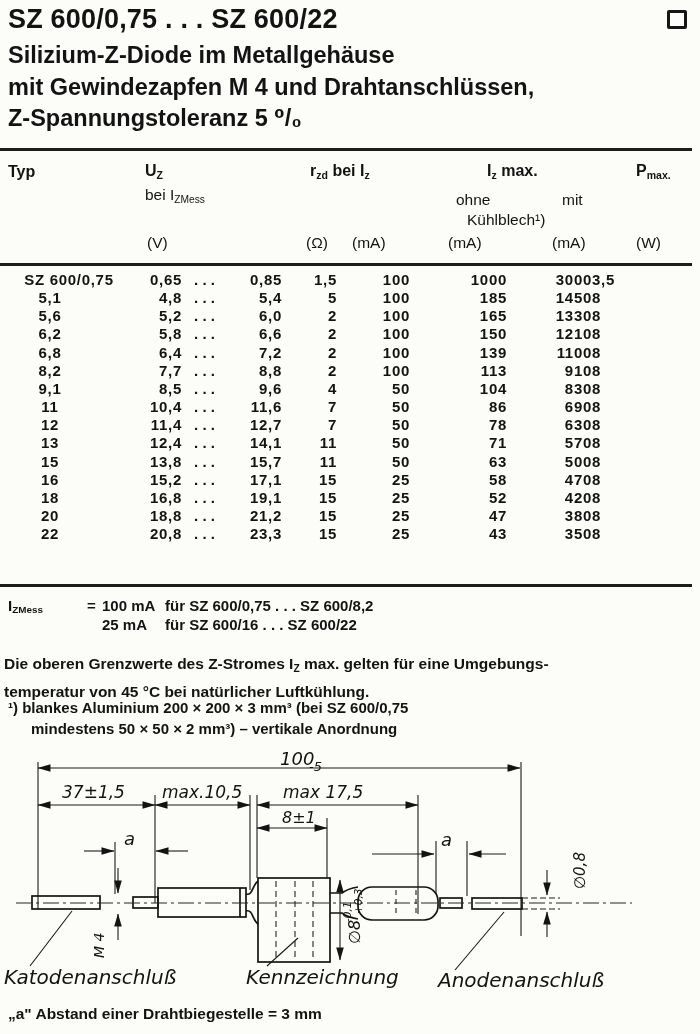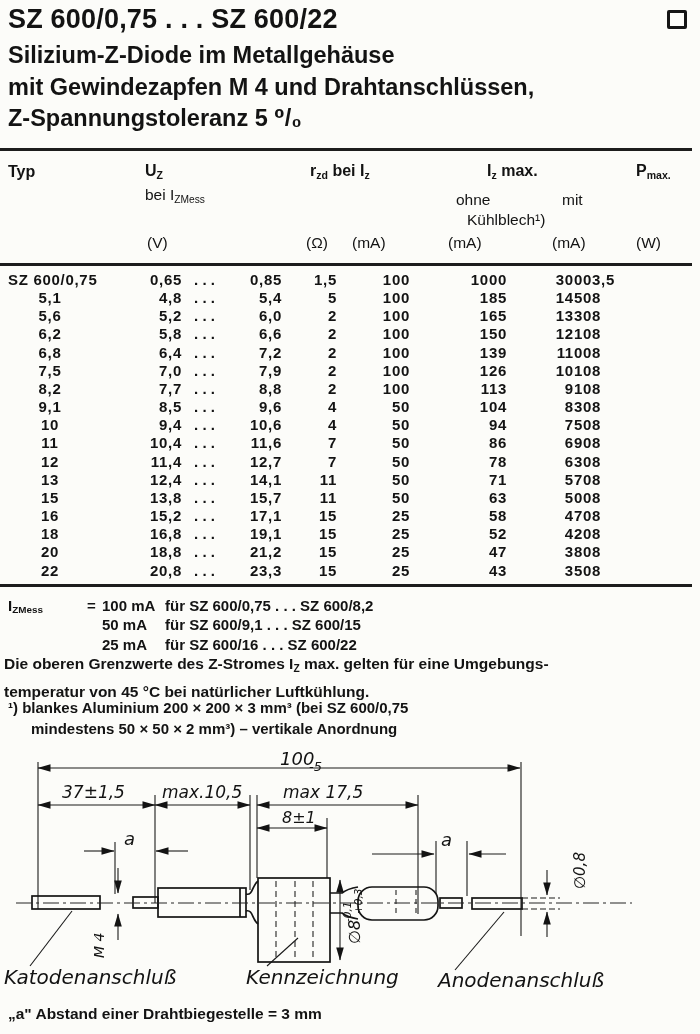--- a/index.html
+++ b/index.html
@@ -14,21 +14,21 @@
   .rule{left:0;background:#1d1d1d}
   .r1{top:148px;width:692px;height:3px}
   .r2{top:263px;width:692px;height:2.5px}
   .r3{top:584px;width:692px;height:2.5px}
   .hlabel{font-size:16px;font-weight:bold}
   .hsmall{font-size:15.5px;font-weight:normal}
   table.dtable{position:absolute;left:8px;top:271px;border-collapse:collapse;table-layout:fixed}
   .dtable td{padding:0;font-size:15px;font-weight:bold;line-height:18.15px;
              white-space:nowrap;letter-spacing:.7px}
   .dtable td.c0{text-align:center;padding-right:38px}
-  .dtable td.c0.full{padding-right:0;text-align:left}
+  .dtable td.c0.full{padding-right:0;text-align:center}
   .dtable td.c1,.dtable td.c3,.dtable td.c4,.dtable td.c5,
   .dtable td.c6,.dtable td.c7{text-align:right}
   .dtable td.c2{text-align:center;letter-spacing:0}
   .dtable td.c8{text-align:left;padding-right:2px}
   .nbold{font-size:15px;font-weight:bold}
   .amt{display:inline-block;width:56px;text-align:left}
   .rng{padding-left:7px}
   .para{left:4px;top:652px;font-size:15.5px;font-weight:bold;line-height:23px}
 </style>
 </head>
@@ -126,61 +126,39 @@
         <td class="c1">6,4</td>
         <td class="c2">. . .</td>
         <td class="c3">7,2</td>
         <td class="c4">2</td>
         <td class="c5">100</td>
         <td class="c6">139</td>
         <td class="c7">1100</td>
         <td class="c8">8</td>
       </tr>
       <tr>
-        <td class="c0">7,5</td>
-        <td class="c1">7,0</td>
-        <td class="c2">. . .</td>
-        <td class="c3">7,9</td>
-        <td class="c4">2</td>
-        <td class="c5">100</td>
-        <td class="c6">126</td>
-        <td class="c7">1010</td>
-        <td class="c8">8</td>
-      </tr>
-      <tr>
         <td class="c0">8,2</td>
         <td class="c1">7,7</td>
         <td class="c2">. . .</td>
         <td class="c3">8,8</td>
         <td class="c4">2</td>
         <td class="c5">100</td>
         <td class="c6">113</td>
         <td class="c7">910</td>
         <td class="c8">8</td>
       </tr>
       <tr>
         <td class="c0">9,1</td>
         <td class="c1">8,5</td>
         <td class="c2">. . .</td>
         <td class="c3">9,6</td>
         <td class="c4">4</td>
         <td class="c5">50</td>
         <td class="c6">104</td>
         <td class="c7">830</td>
-        <td class="c8">8</td>
-      </tr>
-      <tr>
-        <td class="c0">10</td>
-        <td class="c1">9,4</td>
-        <td class="c2">. . .</td>
-        <td class="c3">10,6</td>
-        <td class="c4">4</td>
-        <td class="c5">50</td>
-        <td class="c6">94</td>
-        <td class="c7">750</td>
         <td class="c8">8</td>
       </tr>
       <tr>
         <td class="c0">11</td>
         <td class="c1">10,4</td>
         <td class="c2">. . .</td>
         <td class="c3">11,6</td>
         <td class="c4">7</td>
         <td class="c5">50</td>
         <td class="c6">86</td>
@@ -266,21 +244,20 @@
       </tr>
     </tbody>
 </table>
 
 <div class="abs rule r3"></div>
 
 <span class="abs nbold" style="left:8px;top:597px">I<sub>ZMess</sub></span>
 <span class="abs nbold" style="left:87px;top:597px">=</span>
 <div class="abs nbold" style="left:102px;top:596px;line-height:19.3px">
   <div><span class="amt">100 mA</span><span class="rng">für SZ 600/0,75 . . . SZ 600/8,2</span></div>
-  <div><span class="amt">50 mA</span><span class="rng">für SZ 600/9,1  . . . SZ 600/15</span></div>
   <div><span class="amt">25 mA</span><span class="rng">für SZ 600/16  . . . SZ 600/22</span></div>
 </div>
 
 <div class="abs para">
   <div>Die oberen Grenzwerte des Z-Stromes I<sub>Z</sub> max. gelten für eine Umgebungs-</div>
   <div>temperatur von 45 °C bei natürlicher Luftkühlung.</div>
 </div>
 <div class="abs nbold" style="left:8px;top:699px">¹) blankes Aluminium 200 × 200 × 3 mm³ (bei SZ 600/0,75</div>
 <div class="abs nbold" style="left:31px;top:720px">mindestens 50 × 50 × 2 mm³) – vertikale Anordnung</div>
 

